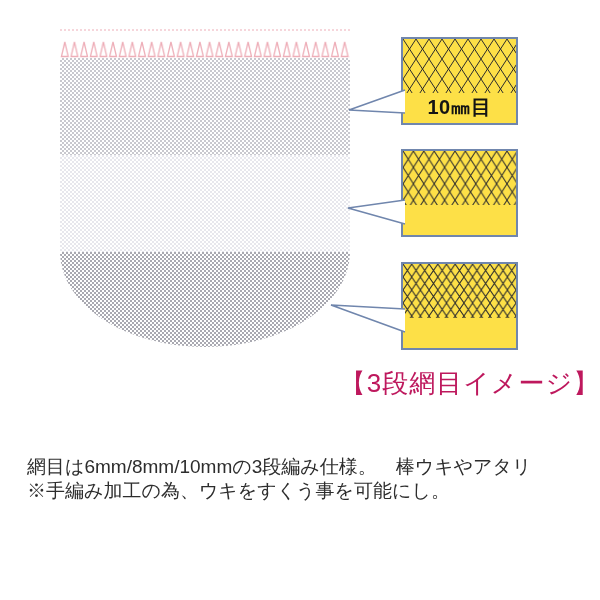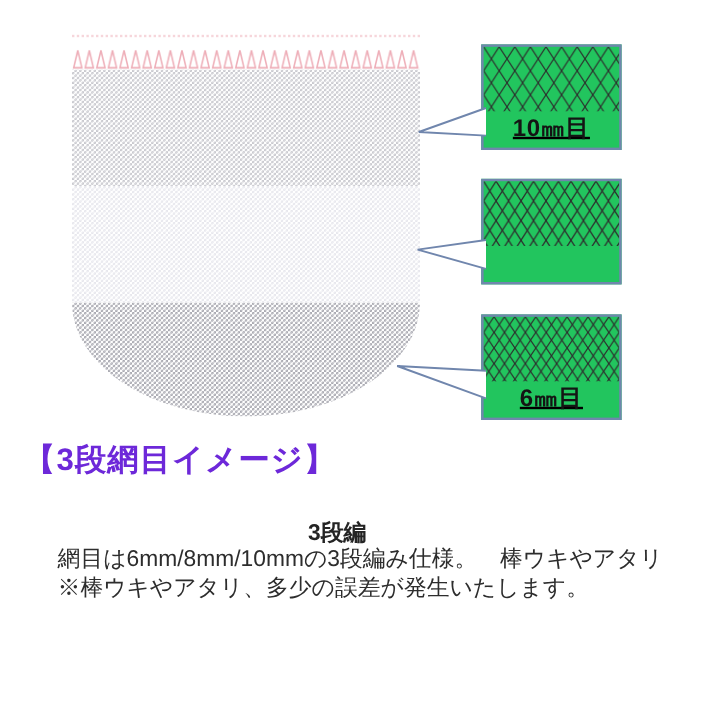--- a/index.html
+++ b/index.html
@@ -14,37 +14,37 @@
         background-image:
           linear-gradient(45deg,var(--c) 25%,transparent 25%,transparent 75%,var(--c) 75%),
           linear-gradient(45deg,var(--c) 25%,transparent 25%,transparent 75%,var(--c) 75%);
         background-size:4px 4px;background-position:0 0,2px 2px;}
   .band-10{top:58px;height:97px;--c:var(--band1,#c8c8ce);}
   .band-8{top:155px;height:97px;--c:var(--band2,#e7e7ed);}
   .band-6{top:252px;height:95px;--c:var(--band3,#a9a9b1);
           border-radius:0 0 50% 50% / 0 0 100% 100%;}
 
   
-  .callout{position:absolute;left:401px;width:113px;height:84px;background:#22c55e;
-           border:2px solid var(--callout-border,#7086ad);text-decoration:underline;}
+  .callout{position:absolute;left:401px;width:113px;height:84px;background:#fde047;
+           border:2px solid var(--callout-border,#7086ad);}
   .co-1{top:37px;}.co-2{top:149px;}.co-3{top:262px;}
   .mesh{display:block;}
   .co-label{height:30px;line-height:28px;text-align:center;font-weight:bold;
             font-size:20px;color:#141414;letter-spacing:.5px;}
   .wedges{position:absolute;left:0;top:0;pointer-events:none;}
   .wedge{fill:#fff;stroke:var(--callout-border,#7086ad);stroke-width:1.6;}
 
   
-  .title{position:absolute;left:20px;top:366px;width:580px;text-align:left;
-         font-size:26px;font-weight:bold;color:#6d28d9;letter-spacing:1px;}
+  .title{position:absolute;left:20px;top:366px;width:580px;text-align:right;
+         font-size:26px;font-weight:normal;color:#be185d;letter-spacing:1px;}
   .desc-head{position:absolute;left:0;top:431px;width:562px;text-align:center;
              font-size:19px;font-weight:bold;color:#242424;}
   .desc{position:absolute;left:27px;top:455px;width:556px;font-size:19px;
         line-height:23.5px;color:#2d2d2d;}
-  .desc div{white-space:nowrap;margin-left:21px;}
+  .desc div{white-space:nowrap;}
 </style>
 </head>
 <body>
 
 <div class="canvas">
 
   <div class="dotline"></div>
 
   <svg class="fringe" width="290" height="18">
     <defs>
@@ -84,31 +84,29 @@
 
   <div class="callout co-3">
     <svg class="mesh" width="113" height="54">
       <defs>
         <pattern id="m3" width="8.7" height="13" patternUnits="userSpaceOnUse">
           <path d="M0,0 L8.7,13 M8.7,0 L0,13" fill="none" style="stroke:var(--mesh-line,#2b2b2b)" stroke-width="1"></path>
         </pattern>
       </defs>
       <rect width="113" height="54" fill="url(#m3)"></rect>
     </svg>
-    <div class="co-label">6㎜目</div>
   </div>
 
   <svg class="wedges" width="600" height="600">
     <path class="wedge" d="M405,90 L349,110 L405,113"></path>
     <path class="wedge" d="M405,200 L348,208 L405,224"></path>
     <path class="wedge" d="M405,309 L331,305 L405,332"></path>
   </svg>
 
   <div class="title">【3段網目イメージ】</div>
 
-  <div class="desc-head">3段編</div>
 
   <div class="desc">
     <div>網目は6mm/8mm/10mmの3段編み仕様。　棒ウキやアタリ</div>
-    <div>※棒ウキやアタリ、多少の誤差が発生いたします。</div>
+    <div>※手編み加工の為、ウキをすくう事を可能にし。</div>
   </div>
 
 </div>
 
 </body></html>

